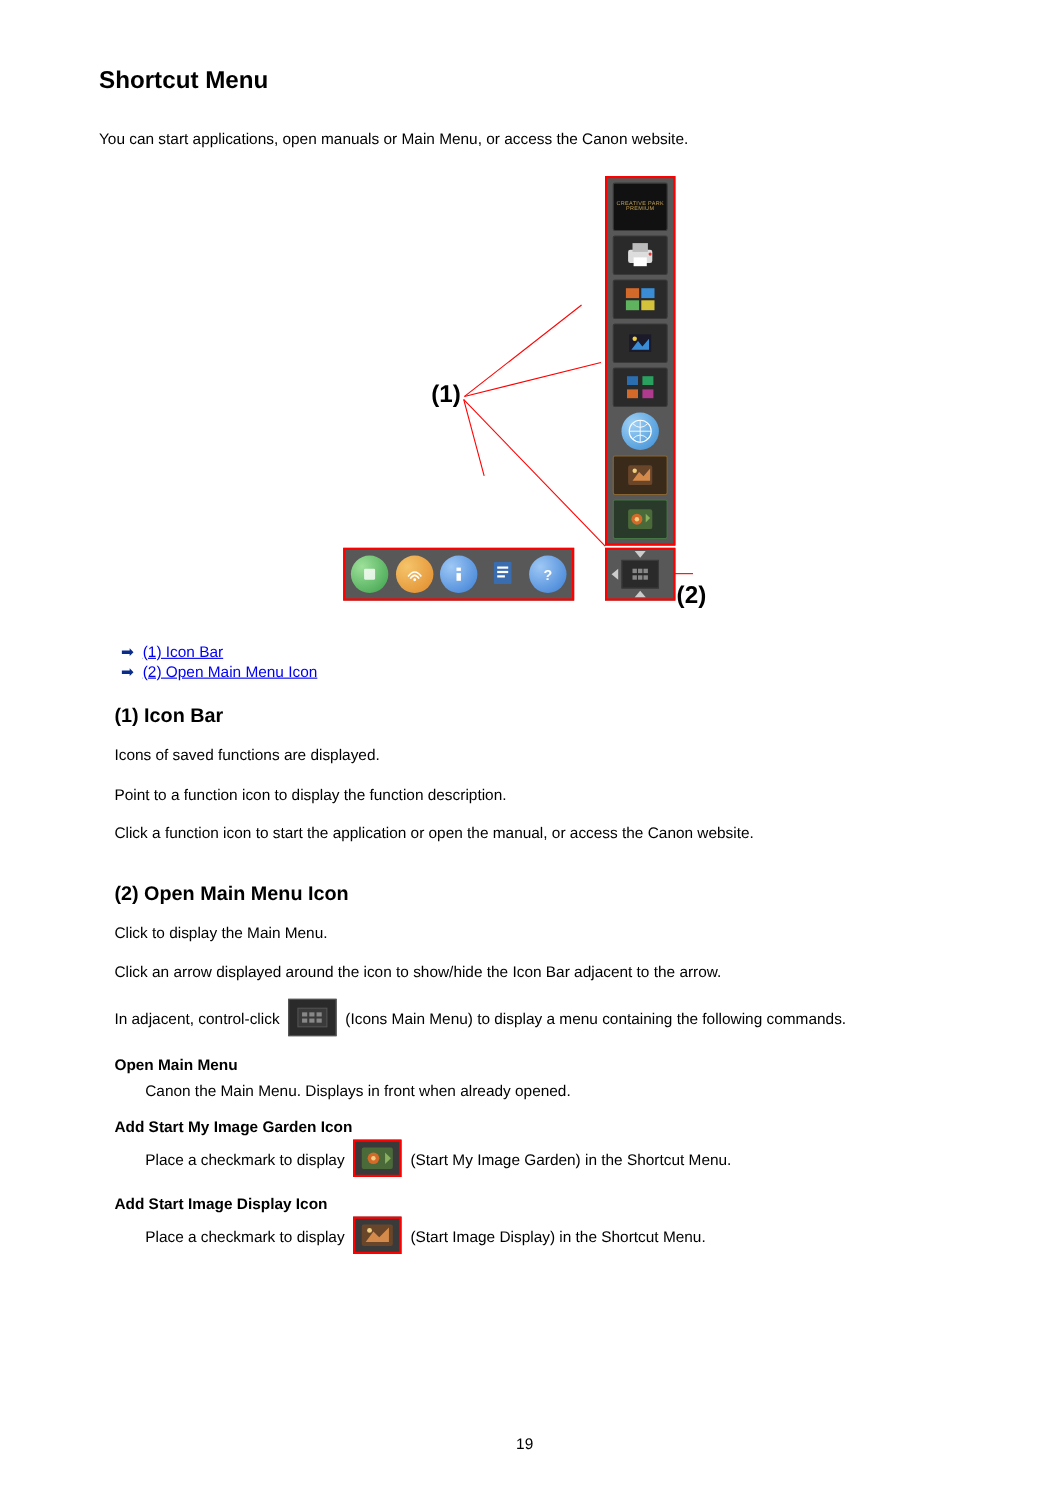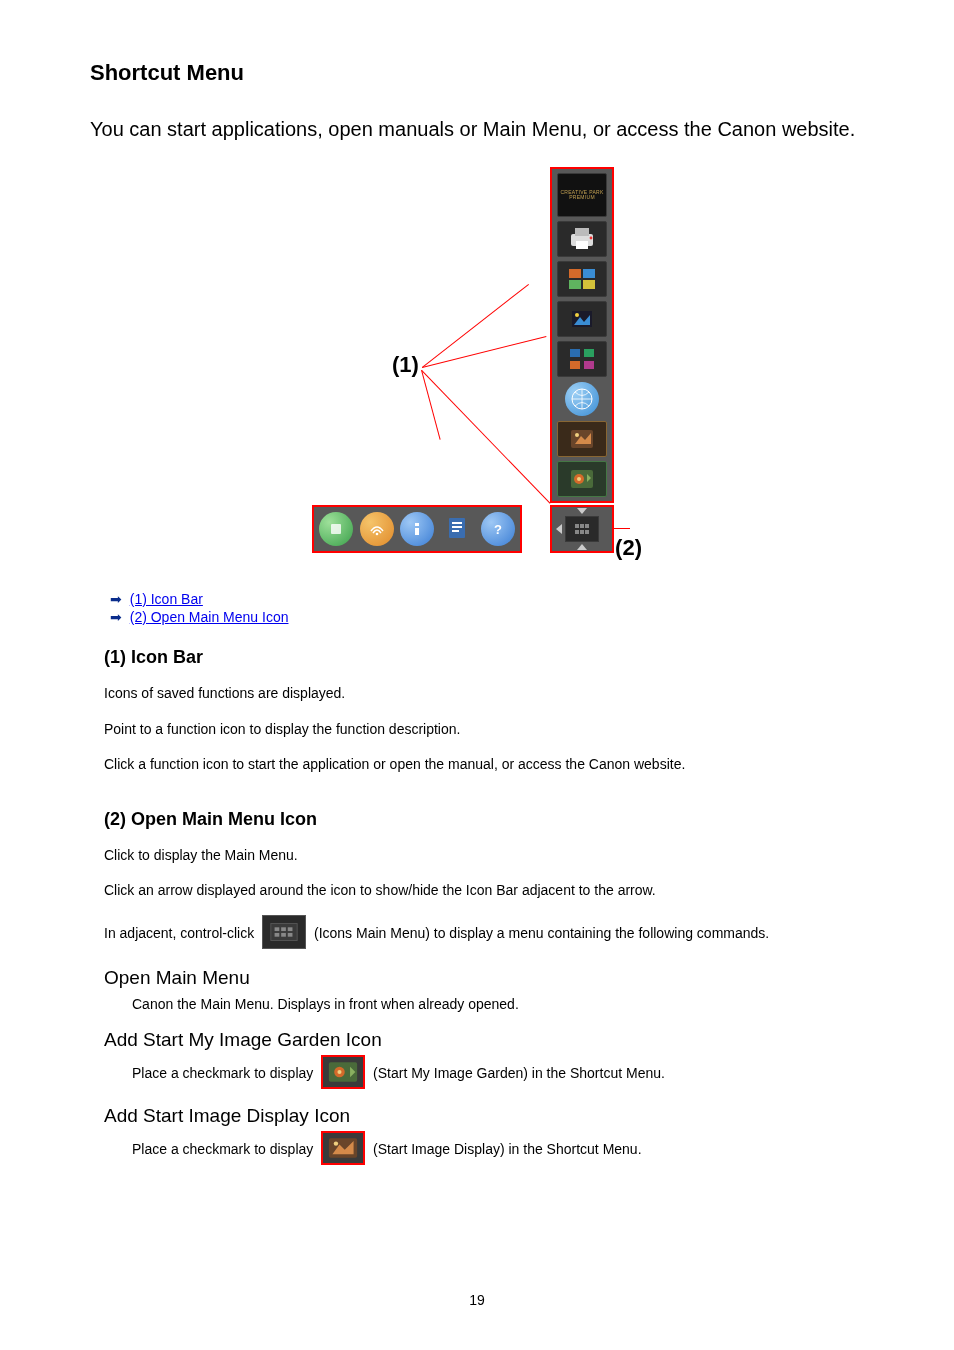--- a/index.html
+++ b/index.html
@@ -6,21 +6,21 @@
   html, body { background: #fff; }
   body {
     width: 954px;
     min-height: 1350px;
     font-family: Arial, Helvetica, sans-serif;
     color: #000;
     padding: 60px 90px 40px 90px;
     position: relative;
   }
   h1.page-title { font-size: 22px; font-weight: bold; margin-bottom: 32px; }
-  p.lead { font-size: 20px; margin-bottom: 26px; }
+  p.lead { font-size: 14px; margin-bottom: 26px; }
   .figure-wrap { display: flex; justify-content: center; margin: 0 0 24px 0; }
   .figure { width: 330px; height: 400px; position: relative; }
   .vbar {
     position: absolute; top: 0; right: 28px; width: 64px; height: 336px;
     background: #585858;
     border: 2px solid #ff0000;
     display: flex; flex-direction: column; align-items: center; gap: 4px; padding: 4px 0;
   }
   .vcell { width: 50px; height: 36px; background: #2a2a2a; border: 1px solid #3a3a3a; border-radius: 2px; display:flex; align-items:center; justify-content:center; }
   .vcell.tall { height: 44px; background: #111; font-size: 5px; color: #c2a052; text-align: center; line-height: 1.1; letter-spacing: 0.3px; }
@@ -52,29 +52,29 @@
     font-family: Arial, sans-serif; font-size: 22px; font-weight: bold; color: #000;
   }
   .redline { position:absolute; background:#ff0000; transform-origin: 0 0; height:1px; }
   .nav-links { margin: 6px 0 18px 20px; }
   .nav-links .linkrow { display:flex; align-items:center; gap:8px; margin: 2px 0; font-size:14px; }
   .nav-links a { color:#0000ee; text-decoration: underline; }
   .arrow-icon { color:#0a2d8c; font-size:14px; line-height:1; }
   h2.sub { font-size: 18px; font-weight: bold; margin: 22px 0 16px 14px; }
   p.body { font-size:14px; margin: 12px 0 16px 14px; line-height:1.4; }
   p.indent { font-size:14px; margin: 0 0 14px 42px; line-height:1.4; }
-  .dt { font-size:19px; font-weight:normal; margin: 0 0 6px 14px; }
+  .dt { font-size:14px; font-weight:bold; margin: 0 0 6px 14px; }
   .inline-icon {
     display:inline-block; width:44px; height:34px; vertical-align:middle;
     background:#2a2a2a; border:1px solid #555; margin: 0 4px; position:relative; top:-2px;
   }
   .inline-icon.redborder { border:2px solid #ff0000; background:#3a3a3a; }
   .inline-icon svg { width:100%; height:100%; }
   .page-number {
-    position: absolute; bottom: 42px; left: 0; right: 0;
+    position: absolute; bottom: 30px; left: 0; right: 0;
     text-align: center; font-size: 14px;
   }
 </style>
 </head>
 <body>
 
 <h1 class="page-title">Shortcut Menu</h1>
 <p class="lead">You can start applications, open manuals or Main Menu, or access the Canon website.</p>
 
 <div class="figure-wrap">

